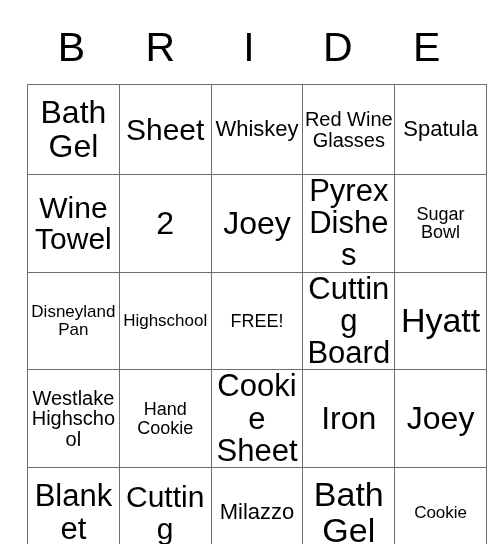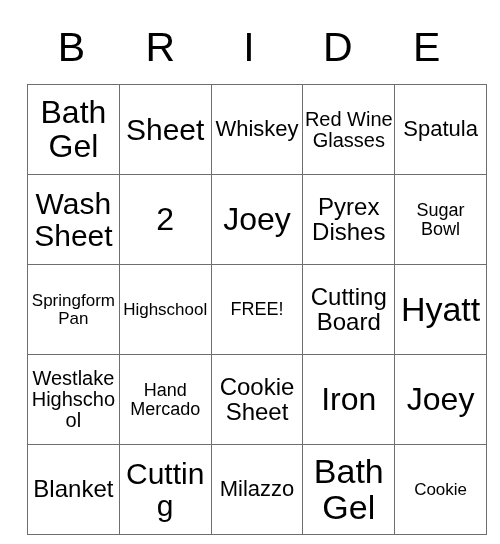--- a/index.html
+++ b/index.html
@@ -57,21 +57,21 @@
   .cell-text {
     display: block;
     line-height: 1.04;
     font-weight: 400;
   }
   
   .fs-34 { font-size: 34px; }
   .fs-32 { font-size: 32px; }
   .fs-30 { font-size: 30px; }
   .fs-27 { font-size: 18px; }
-  .fs-24 { font-size: 24px; }
+  .fs-24 { font-size: 31px; }
   .fs-22 { font-size: 22px; }
   .fs-20 { font-size: 20px; }
   .fs-17 { font-size: 17px; }
   .fs-14 { font-size: 20px; }
 </style>
 </head>
 <body>
 
 <div class="card">
 
@@ -97,58 +97,58 @@
           </td>
         <td>
             <span class="cell-text fs-20">Red Wine Glasses</span>
           </td>
         <td>
             <span class="cell-text fs-22">Spatula</span>
           </td>
       </tr>
       <tr>
         <td>
-            <span class="cell-text fs-30">Wash Sheet</span>
+            <span class="cell-text fs-30">Wine Towel</span>
           </td>
         <td>
             <span class="cell-text fs-32">2</span>
           </td>
         <td>
             <span class="cell-text fs-32">Joey</span>
           </td>
         <td>
             <span class="cell-text fs-24">Pyrex Dishes</span>
           </td>
         <td>
             <span class="cell-text fs-27">Sugar Bowl</span>
           </td>
       </tr>
       <tr>
         <td>
-            <span class="cell-text fs-17">Springform Pan</span>
+            <span class="cell-text fs-17">Disneyland Pan</span>
           </td>
         <td>
             <span class="cell-text fs-17">Highschool</span>
           </td>
         <td>
             <span class="cell-text fs-27">FREE!</span>
           </td>
         <td>
             <span class="cell-text fs-24">Cutting Board</span>
           </td>
         <td>
             <span class="cell-text fs-34">Hyatt</span>
           </td>
       </tr>
       <tr>
         <td>
             <span class="cell-text fs-14">Westlake Highschool</span>
           </td>
         <td>
-            <span class="cell-text fs-27">Hand Mercado</span>
+            <span class="cell-text fs-27">Hand Cookie</span>
           </td>
         <td>
             <span class="cell-text fs-24">Cookie Sheet</span>
           </td>
         <td>
             <span class="cell-text fs-32">Iron</span>
           </td>
         <td>
             <span class="cell-text fs-32">Joey</span>
           </td>

